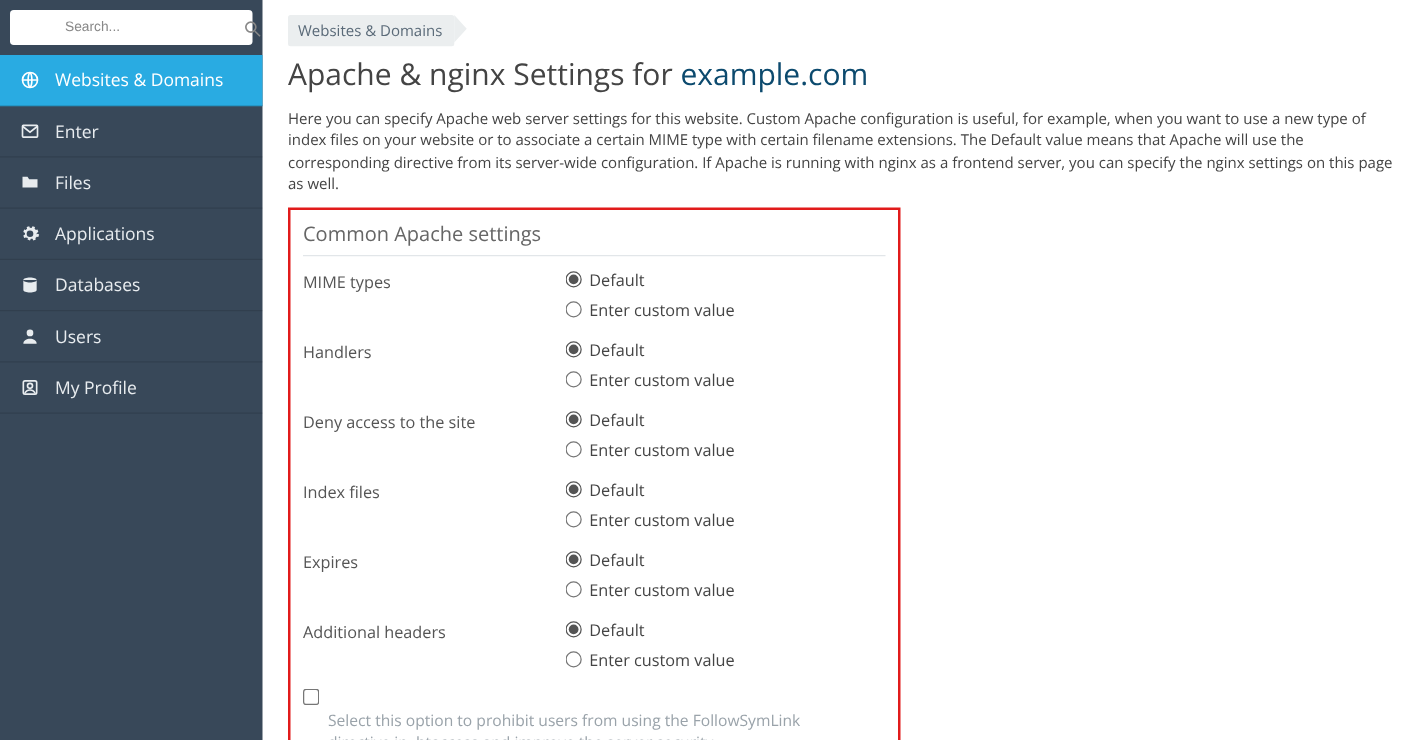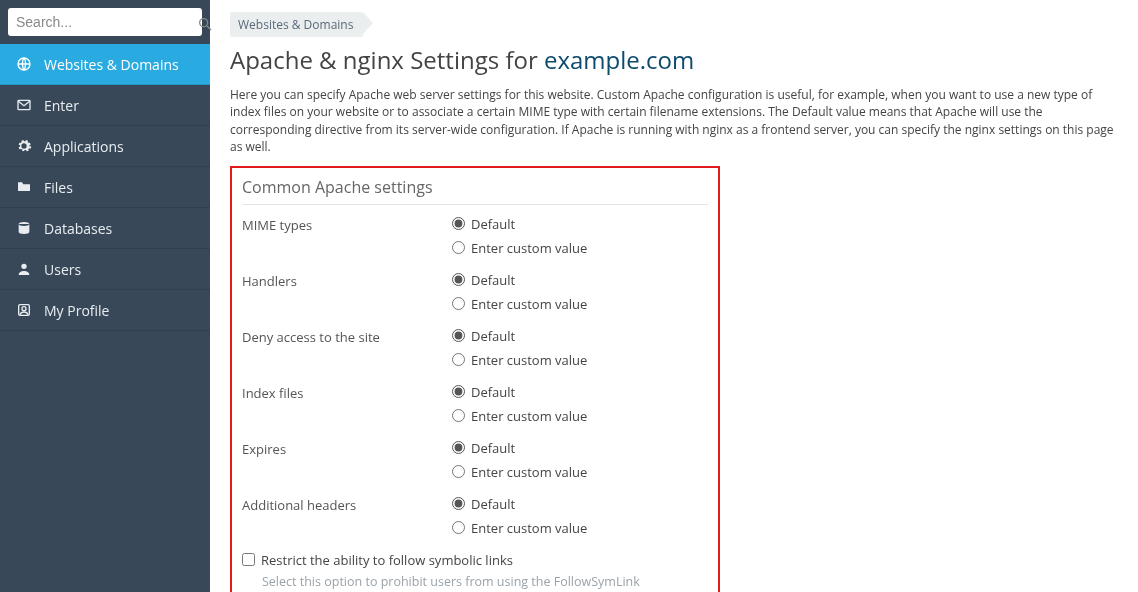--- a/index.html
+++ b/index.html
@@ -3,21 +3,21 @@
 <meta charset="utf-8">
 <style>
 * { box-sizing: border-box; margin: 0; padding: 0; }
 body { font-family: "Open Sans", "Segoe UI", Arial, sans-serif; font-size: 14px; color: #444; background: #fff; }
 .app { display: flex; width: 1138px; height: 592px; overflow: hidden; }
 
 
 .sidebar { width: 210px; background: #384859; flex-shrink: 0; }
 .search-wrap { padding: 8px; }
 .search-box { display: flex; align-items: center; background: #fff; border-radius: 3px; height: 28px; padding: 0 8px; }
-.search-box input { border: 0; outline: 0; flex: 1; font-size: 14px; color: #333; background: transparent; }
+.search-box input { border: 0; outline: 0; flex: 1; font-size: 11px; color: #333; background: transparent; margin-left: 36px; }
 .search-box input::placeholder { color: #888; }
 .search-box .sicon { color: #888; }
 
 .nav { list-style: none; }
 .nav li { display: flex; align-items: center; height: 41px; padding: 0 14px; color: #e8ecef; font-size: 14px; cursor: pointer; border-bottom: 1px solid rgba(0,0,0,.12); }
 .nav li.active { background: #29abe2; color: #fff; }
 .nav li .nicon { width: 20px; display: inline-flex; justify-content: center; margin-right: 10px; color: inherit; }
 
 
 .svg { width: 16px; height: 16px; display: inline-block; vertical-align: middle; }
@@ -80,32 +80,32 @@
           <svg class="svg stroke" viewBox="0 0 24 24">
               <rect x="3" y="5" width="18" height="14" rx="1"></rect>
               <polyline points="3,6 12,13 21,6"></polyline>
             </svg>
         </span>
         <span>Enter</span>
       </li>
       <li>
         <span class="nicon">
           <svg class="svg" viewBox="0 0 24 24">
+              <path d="M3 5h6l2 3h10v10H3z"></path>
+            </svg>
+        </span>
+        <span>Files</span>
+      </li>
+      <li>
+        <span class="nicon">
+          <svg class="svg" viewBox="0 0 24 24">
               <path d="M12 8a4 4 0 100 8 4 4 0 000-8zm9 4l2 1-1 3-2-.5a8 8 0 01-1.5 1.5l.5 2-3 1-1-2a8 8 0 01-2 0l-1 2-3-1 .5-2A8 8 0 017 16.5L5 17l-1-3 2-1a8 8 0 010-2l-2-1 1-3 2 .5A8 8 0 018.5 6L8 4l3-1 1 2a8 8 0 012 0l1-2 3 1-.5 2A8 8 0 0119 7.5l2-.5 1 3-2 1a8 8 0 010 2z"></path>
             </svg>
         </span>
         <span>Applications</span>
-      </li>
-      <li>
-        <span class="nicon">
-          <svg class="svg" viewBox="0 0 24 24">
-              <path d="M3 5h6l2 3h10v10H3z"></path>
-            </svg>
-        </span>
-        <span>Files</span>
       </li>
       <li>
         <span class="nicon">
           <svg class="svg" viewBox="0 0 24 24">
               <path d="M4 6c0-1.7 3.6-3 8-3s8 1.3 8 3-3.6 3-8 3-8-1.3-8-3zm0 0v6c0 1.7 3.6 3 8 3s8-1.3 8-3V6m-16 6v6c0 1.7 3.6 3 8 3s8-1.3 8-3v-6"></path>
             </svg>
         </span>
         <span>Databases</span>
       </li>
       <li>
@@ -224,19 +224,18 @@
           <label class="opt">
               <input type="radio" name="headers" style="">
               <span>Enter custom value</span>
             </label>
         </div>
       </div>
 
       <div class="chkrow">
         <label class="chkline">
           <input type="checkbox" style="">
-          <span>Restrict the ability to follow symbolic links</span>
         </label>
         <div class="hint">Select this option to prohibit users from using the FollowSymLink directive in .htaccess and improve the server security.</div>
       </div>
     </div>
   </main>
 </div>
 
 </body></html>

